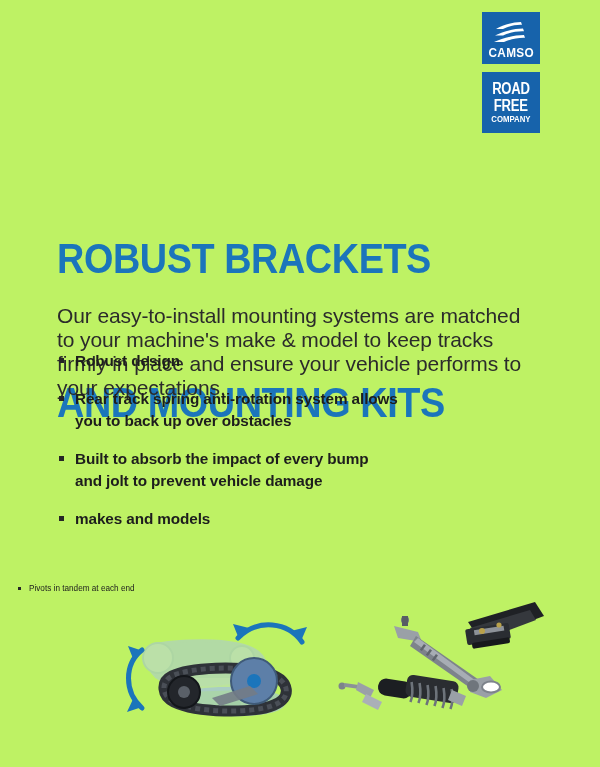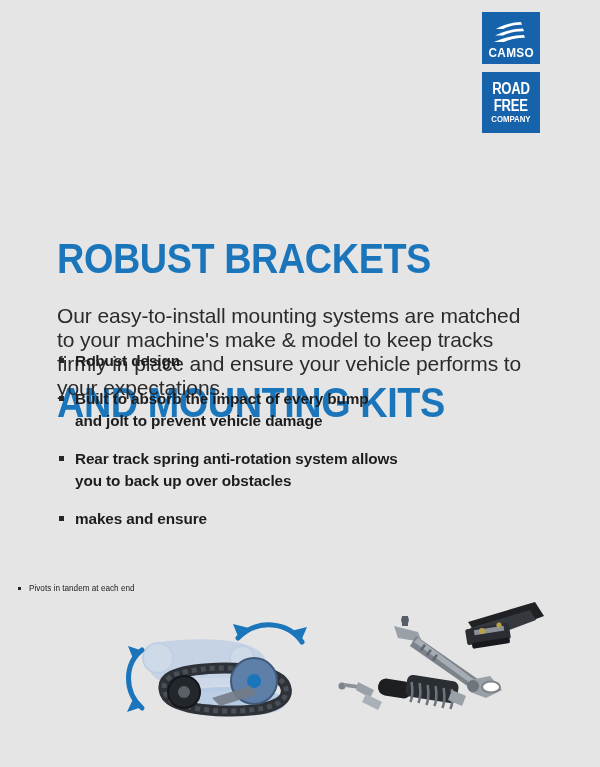--- a/index.html
+++ b/index.html
@@ -9,21 +9,21 @@
     height: 767px;
     background: #ffffff;
     font-family: "Liberation Sans", sans-serif;
     overflow: hidden;
   }
 
   .page {
     position: relative;
     width: 600px;
     height: 767px;
-    background: #e5e5e5;
+    background: #bef264;
   }
 
   
   .logo-stack {
     position: absolute;
     top: 12px;
     left: 482px;
     width: 58px;
   }
 
@@ -207,29 +207,29 @@
   </h1>
 
   <p class="intro">Our easy-to-install mounting systems are matched to your machine's make &amp; model to keep tracks firmly in place and ensure your vehicle performs to your expectations.</p>
 
   <ul class="bullets">
     <li class="bullet-item">
       <span>Robust design</span>
       <span class="b-l2"></span>
     </li>
     <li class="bullet-item">
+      <span>Rear track spring anti-rotation system allows</span>
+      <span class="b-l2">you to back up over obstacles</span>
+    </li>
+    <li class="bullet-item">
       <span>Built to absorb the impact of every bump</span>
       <span class="b-l2">and jolt to prevent vehicle damage</span>
     </li>
     <li class="bullet-item">
-      <span>Rear track spring anti-rotation system allows</span>
-      <span class="b-l2">you to back up over obstacles</span>
-    </li>
-    <li class="bullet-item">
-      <span class="b-l2">makes and ensure</span>
+      <span class="b-l2">makes and models</span>
     </li>
   </ul>
 
   <div class="footnote">Pivots in tandem at each end</div>
 
   <div class="imagery">
 
     <svg class="track-figure" viewBox="0 0 210 128">
 
       <g opacity="0.5">

